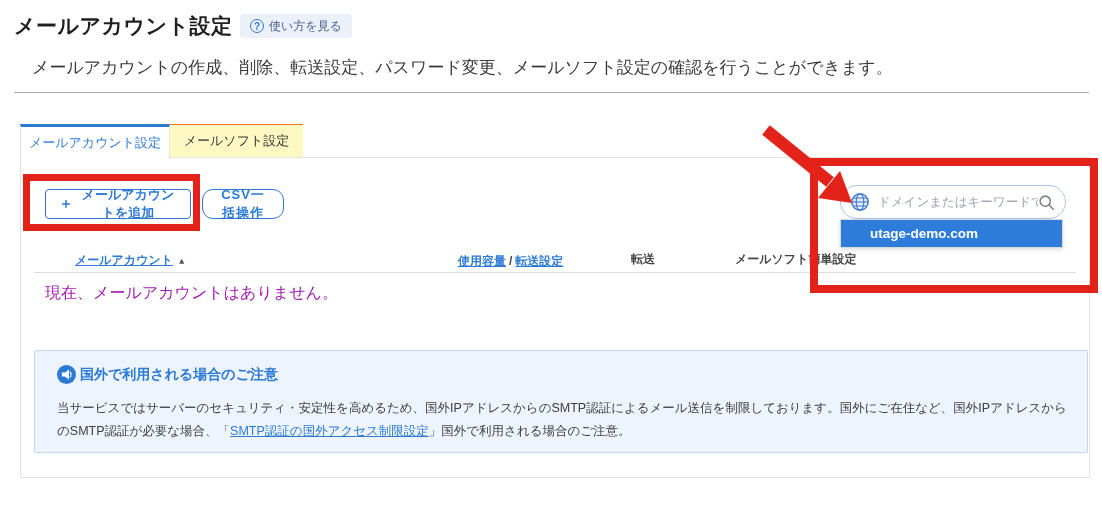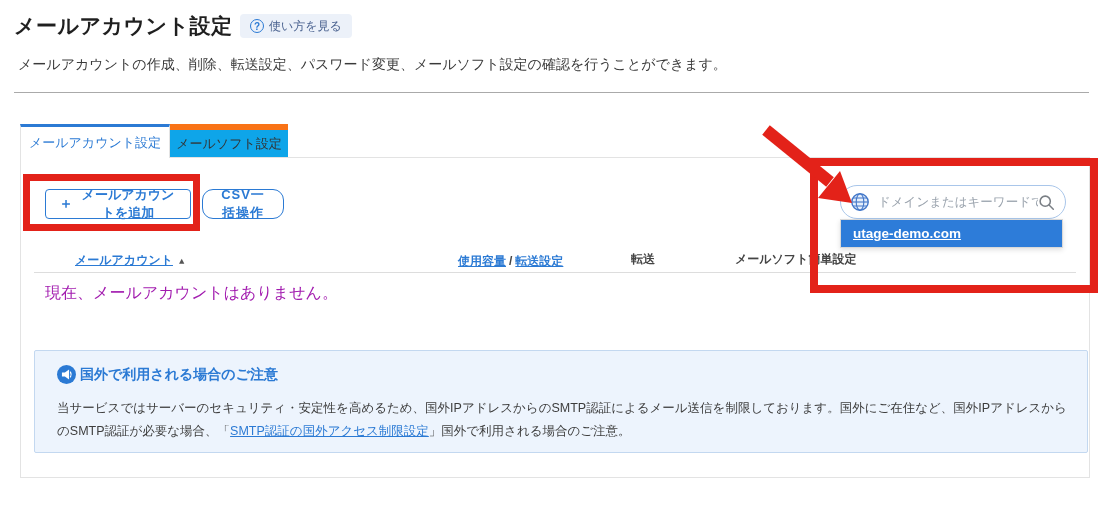--- a/index.html
+++ b/index.html
@@ -7,29 +7,29 @@
   body { font-family:"Liberation Sans","DejaVu Sans",sans-serif; color:#333; }
   .stage { position:relative; width:1102px; height:515px; background:#fff; overflow:hidden; }
 
   
   .page-title { position:absolute; left:14px; top:12px; font-size:21px; font-weight:bold; color:#1f1f1f; letter-spacing:.5px; }
   .help-badge { position:absolute; left:240px; top:14px; height:24px; display:flex; align-items:center; gap:5px;
     background:#ecf1f9; border-radius:4px; padding:0 10px; cursor:pointer; }
   .help-badge .qmark { display:inline-flex; width:14px; height:14px; border:1.5px solid var(--accent); border-radius:50%;
     color:var(--accent); font-size:10px; font-weight:bold; align-items:center; justify-content:center; }
   .help-badge .txt { font-size:12px; color:#49618f; }
-  .page-desc { position:absolute; left:18px; top:56px; font-size:14px; color:#3a3a3a; }
+  .page-desc { position:absolute; left:32px; top:56px; font-size:17px; color:#3a3a3a; }
   .top-divider { position:absolute; left:14px; top:92px; width:1075px; height:0; border-top:1px solid #aaa; }
 
   
   .tab { position:absolute; top:124px; height:33px; display:flex; align-items:center; justify-content:center;
     font-size:13px; cursor:pointer; }
   .tab.active { left:20px; width:150px; height:34px; background:#fff; color:var(--accent);
     border-top:3px solid var(--accent); border-left:1px solid #e3e3e3; border-right:1px solid #e3e3e3; z-index:3; }
-  .tab.inactive { left:170px; width:118px; background:#0ea5e9; color:#333; border-top:6px solid #f97316; }
+  .tab.inactive { left:170px; width:133px; background:#fef9c3; color:#333; border-top:1px solid #f97316; }
 
   
   .panel { position:absolute; left:20px; top:157px; width:1070px; height:321px; background:#fff; border:1px solid #e3e3e3; }
 
   .btn { position:absolute; top:189px; height:30px; background:#fff; border:1px solid var(--accent); border-radius:4px;
     color:var(--accent); font-size:13px; font-weight:bold; display:flex; align-items:center; justify-content:center;
     cursor:pointer; padding:0 13px; }
   .btn-add { left:45px; width:146px; gap:6px; }
   .btn-add .plus { font-size:14px; font-weight:bold; }
   .btn-csv { left:202px; width:82px; letter-spacing:1px;border-radius:11px; }
@@ -42,21 +42,21 @@
   .search-pill input::placeholder { color:#9aa3ad; opacity:1; }
 
   
   .dropdown { position:absolute; left:840px; top:219px; width:223px; background:#fff; border:1px solid #d9d9d9;
     box-shadow:0 2px 5px rgba(0,0,0,.12); z-index:32; }
   .dd-row { position:relative; height:27px; display:flex; align-items:center; font-size:13.5px; cursor:pointer; }
   .dd-row.plain { color:#474747; }
   .dd-row.plain .redaction { position:absolute; left:0; top:2px; width:57px; height:23px; background:#000; }
   .dd-row.plain .lbl { margin-left:62px; }
   .dd-row.selected { background:var(--sel-blue); color:#fff; font-weight:bold; }
-  .dd-row.selected .lbl { margin-left:12px;text-decoration:underline; }
+  .dd-row.selected .lbl { margin-left:29px; }
 
   
   .th-link { color:var(--accent); font-weight:bold; font-size:12px; text-decoration:underline; cursor:pointer; }
   .th-plain { color:#444; font-weight:bold; font-size:12px; }
   .hdr-account { position:absolute; left:75px; top:251px;font-family:Liberation Mono, monospace; }
   .hdr-account .sort { color:#555; font-size:9px; margin-left:6px; text-decoration:none; display:inline-block; }
   .hdr-usage { position:absolute; left:458px; top:251px; }
   .hdr-usage .sep { color:#444; font-size:12px; font-weight:bold; margin:0 3px; }
   .hdr-forward { position:absolute; left:631px; top:251px; }
   .hdr-easy { position:absolute; left:735px; top:251px; }

